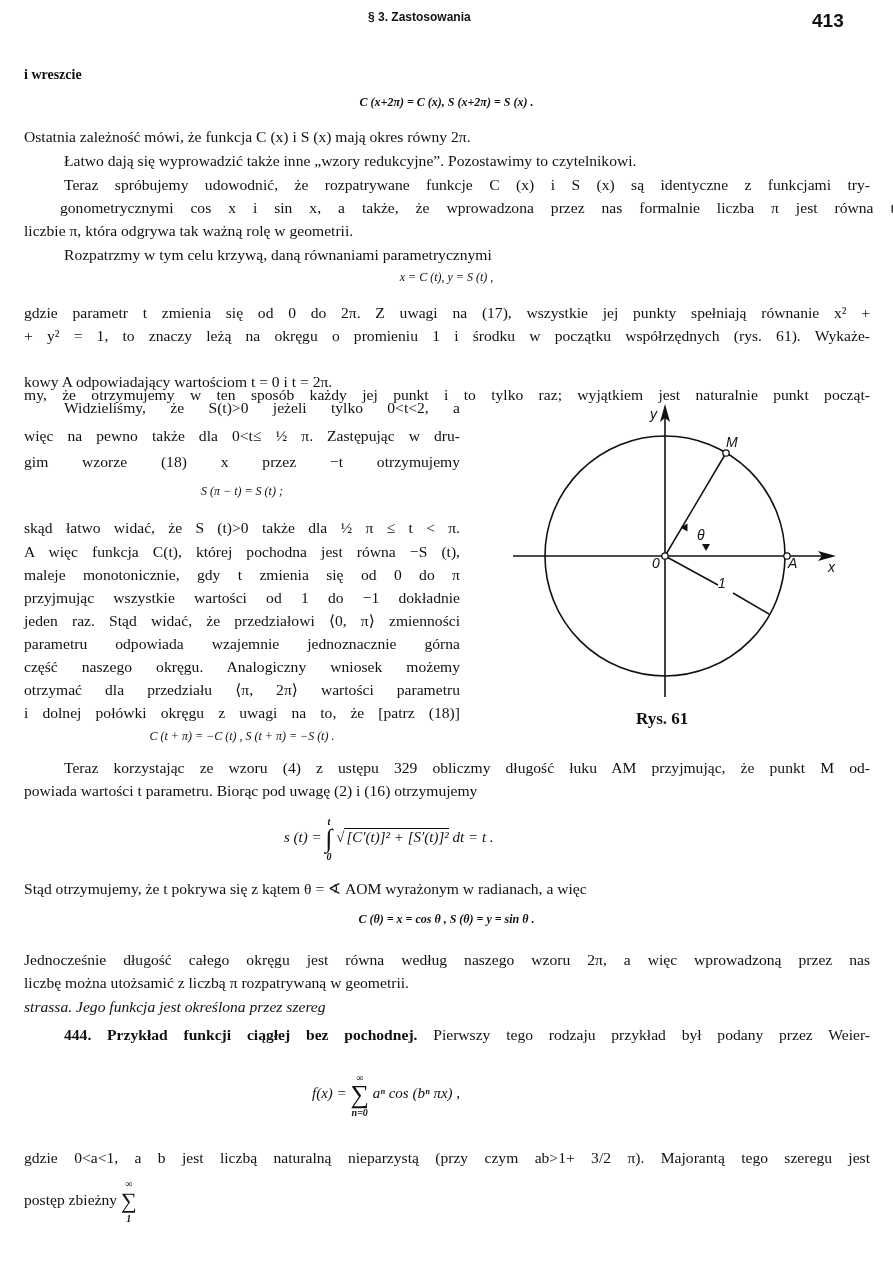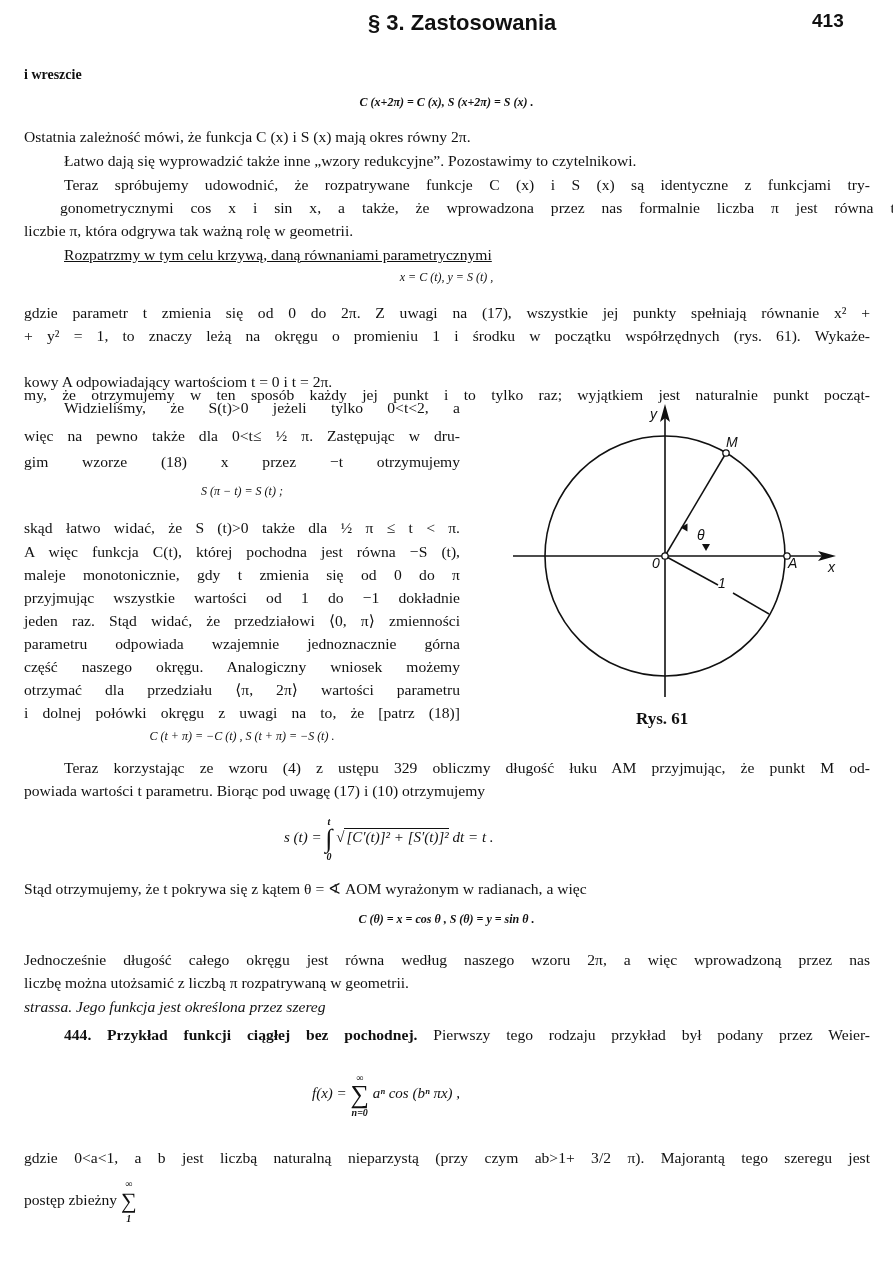--- a/index.html
+++ b/index.html
@@ -1,19 +1,19 @@
 <!DOCTYPE html>
 <html><head>
 <meta charset="utf-8">
 <style>
   html, body { margin:0; padding:0; background:#ffffff; }
   body { width:893px; height:1263px; position:relative; overflow:hidden;
          font-family:"Liberation Serif", serif; color:#111; }
   .abs { position:absolute; }
-  .hdr { font-family:"Liberation Sans Narrow","Liberation Sans", sans-serif; font-weight:bold; font-size:22px; }
+  .hdr { font-family:"Liberation Sans Narrow","Liberation Sans", sans-serif; font-weight:bold; font-size:12px; }
   .p { position:absolute; font-size:15.6px; line-height:21px; white-space:nowrap; }
   .full { left:24px; width:846px; }
   .just { white-space:normal; text-align:justify; text-align-last:justify; }
   .lastline { text-align-last:left; }
   .col { left:24px; width:436px; font-size:15.6px; line-height:21.4px; white-space:normal; text-align:justify; text-align-last:justify; }
   .eq { position:absolute; font-size:12px; white-space:nowrap; text-align:center; font-style:italic; }
   .eqb { font-weight:bold; }
   b { font-weight:bold; }
   .bigop { display:inline-block; vertical-align:middle; text-align:center; font-style:normal; line-height:11px; }
   .bigop .sym { font-size:26px; line-height:24px; display:block; }
@@ -33,21 +33,21 @@
 <div class="eq eqb" style="left:0; width:893px; top:95px;">C (x+2π) = C (x),     S (x+2π) = S (x) .</div>
 
 <div class="p" style="left:24px; top:126px;">Ostatnia zależność mówi, że funkcja C (x) i S (x) mają okres równy 2π.</div>
 
 <div class="p" style="left:64px; top:150px;">Łatwo dają się wyprowadzić także inne „wzory redukcyjne”. Pozostawimy to czytelnikowi.</div>
 
 <div class="p full just" style="top:174px; text-indent:40px;">Teraz spróbujemy udowodnić, że rozpatrywane funkcje C (x) i S (x) są identyczne z funkcjami try-</div>
 <div class="p full just" style="top:197px;margin-left:36px;">gonometrycznymi cos x i sin x, a także, że wprowadzona przez nas formalnie liczba π jest równa tej</div>
 <div class="p" style="left:24px; top:220px;">liczbie π, która odgrywa tak ważną rolę w geometrii.</div>
 
-<div class="p" style="left:64px; top:244px;text-decoration:underline;">Rozpatrzmy w tym celu krzywą, daną równaniami parametrycznymi</div>
+<div class="p" style="left:64px; top:244px;">Rozpatrzmy w tym celu krzywą, daną równaniami parametrycznymi</div>
 
 <div class="eq" style="left:0; width:893px; top:270px;">x = C (t),     y = S (t) ,</div>
 
 <div class="p full just" style="top:302px;">gdzie parametr t zmienia się od 0 do 2π. Z uwagi na (17), wszystkie jej punkty spełniają równanie x² +</div>
 <div class="p full just" style="top:325px;">+ y² = 1, to znaczy leżą na okręgu o promieniu 1 i środku w początku współrzędnych (rys. 61). Wykaże-</div>
 <div class="p full just" style="top:348px;margin-top:36px;">my, że otrzymujemy w ten sposób każdy jej punkt i to tylko raz; wyjątkiem jest naturalnie punkt począt-</div>
 <div class="p" style="left:24px; top:371px;">kowy A odpowiadający wartościom t = 0 i t = 2π.</div>
 
 <div class="p col" style="top:397px; text-indent:40px;">Widzieliśmy, że S(t)&gt;0 jeżeli tylko 0&lt;t&lt;2, a</div>
 <div class="p col" style="top:425px;">więc na pewno także dla 0&lt;t≤ ½ π. Zastępując w dru-</div>
@@ -91,21 +91,21 @@
   <span class="abs figlabel" style="left:328px; top:164px;">x</span>
   <span class="abs figlabel" style="left:152px; top:160px;">0</span>
   <span class="abs figlabel" style="left:288px; top:160px;">A</span>
   <span class="abs figlabel" style="left:226px; top:39px;">M</span>
   <span class="abs figlabel" style="left:197px; top:132px;">θ</span>
   <span class="abs figlabel" style="left:218px; top:180px;">1</span>
 </div>
 <div class="abs caption" style="left:636px; top:709px;">Rys. 61</div>
 
 <div class="p full just" style="top:757px; text-indent:40px;">Teraz korzystając ze wzoru (4) z ustępu 329 obliczmy długość łuku AM przyjmując, że punkt M od-</div>
-<div class="p" style="left:24px; top:780px;">powiada wartości t parametru. Biorąc pod uwagę (17) i (10) otrzymujemy</div>
+<div class="p" style="left:24px; top:780px;">powiada wartości t parametru. Biorąc pod uwagę (2) i (16) otrzymujemy</div>
 
 <div class="eq" style="left:284px; top:816px; font-style:italic; font-size:15px;">
   <span>s (t) =</span>
   <span class="bigop">
     <span class="lim">t</span>
     <span class="sym">∫</span>
     <span class="lim">0</span>
   </span>
   <span style="font-style:normal;">√</span><span class="sqrt">[C′(t)]² + [S′(t)]²</span>
   <span>dt = t .</span>

